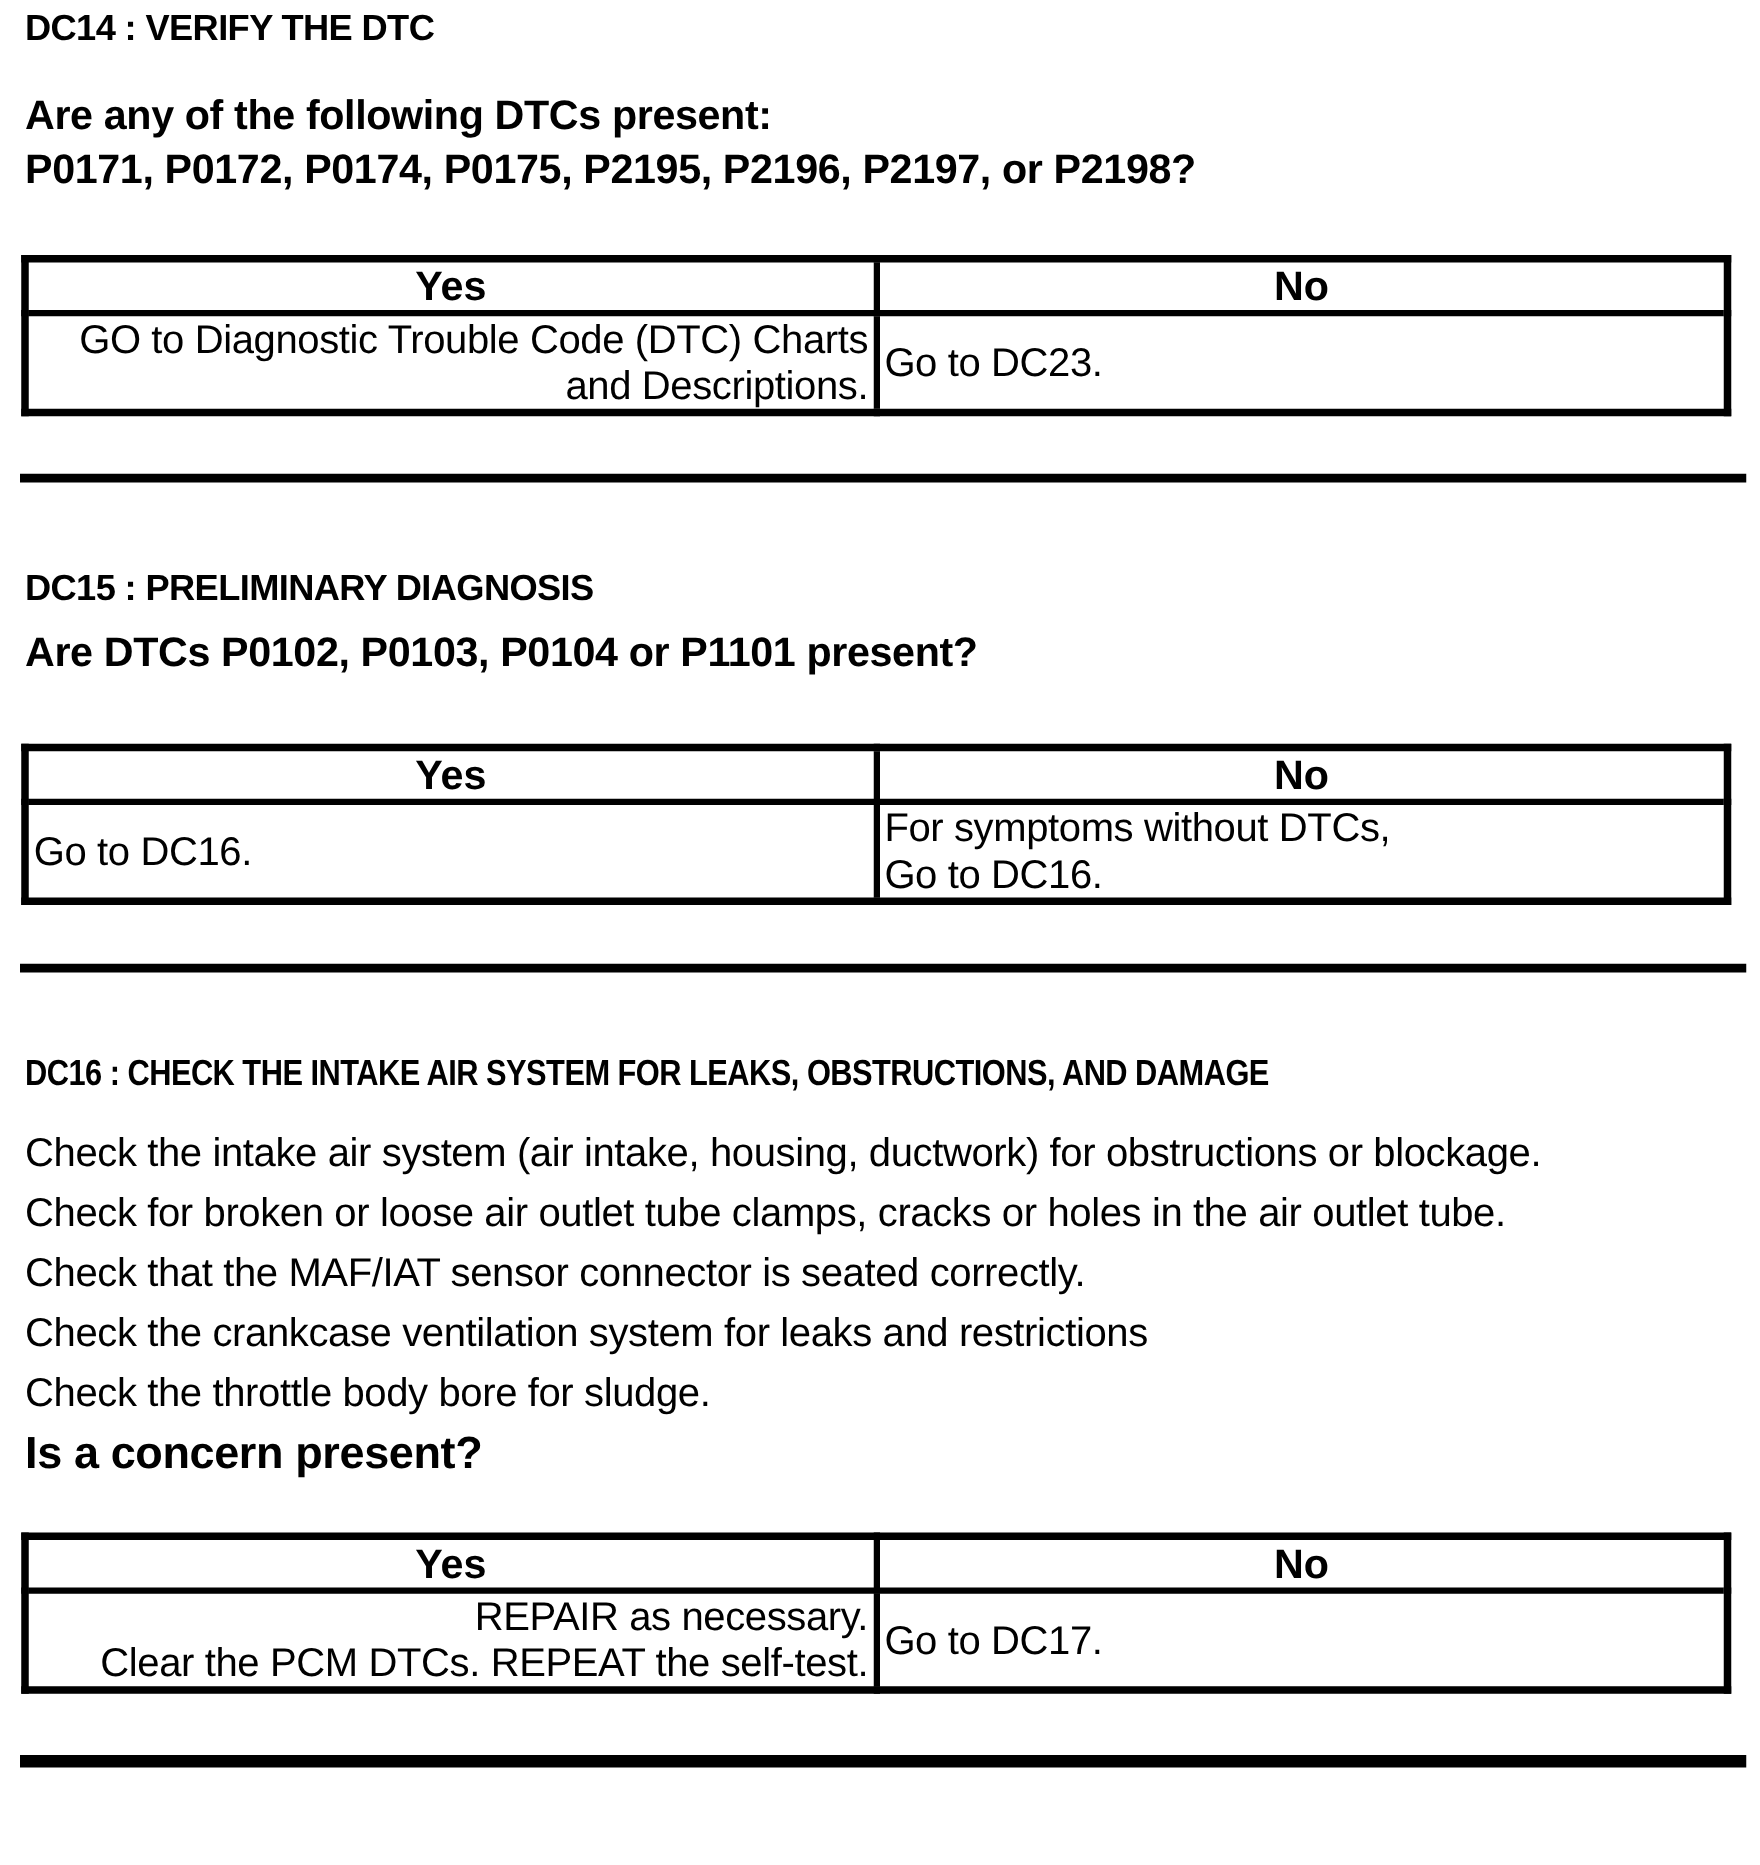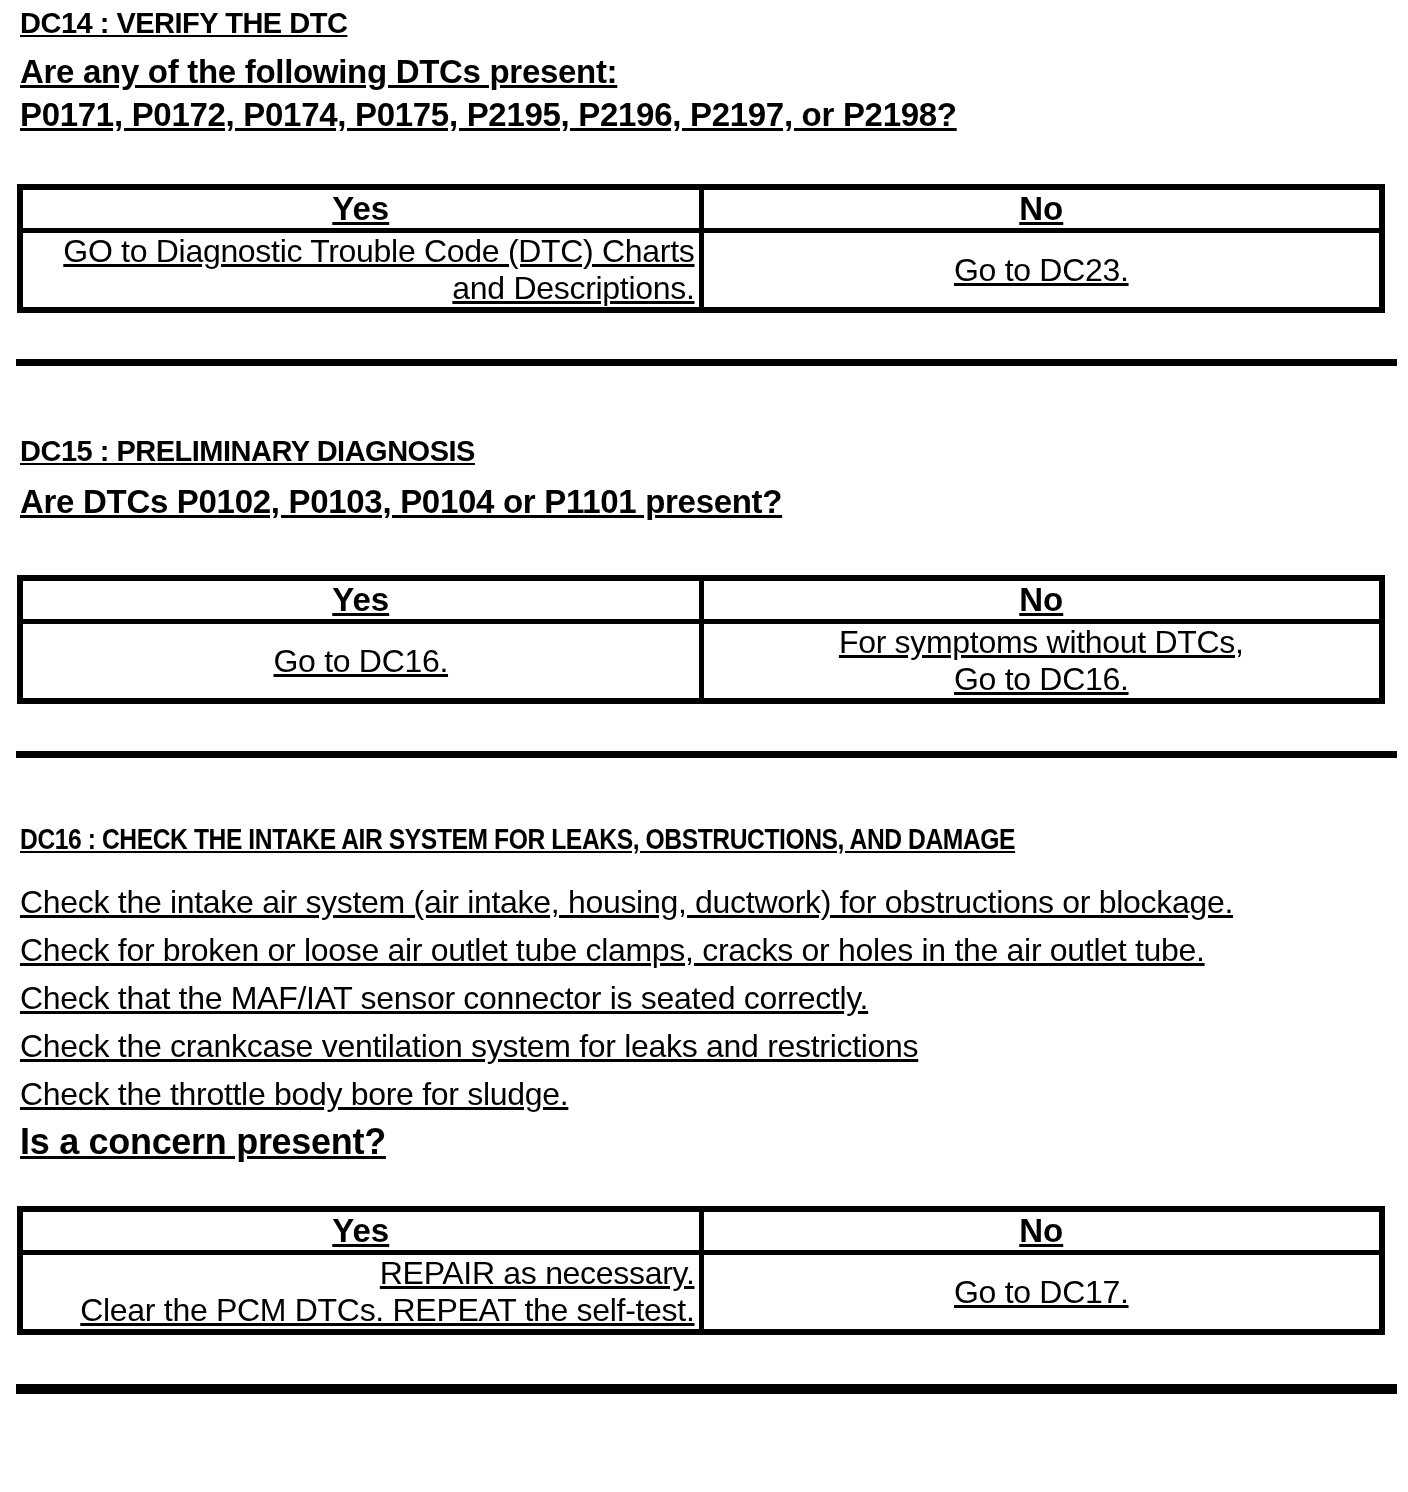--- a/index.html
+++ b/index.html
@@ -9,40 +9,39 @@
     background: #ffffff;
     color: #000000;
     font-family: "Liberation Sans", sans-serif;
   }
   .page {
     width: 1408px;
     height: 1492px;
     padding: 8px 14px 0 20px;
     background: #ffffff;
     overflow: hidden;
-    text-decoration: underline;
   }
   .section-heading {
     font-size: 29px;
     font-weight: bold;
     line-height: 30px;
     letter-spacing: -0.5px;
     white-space: nowrap;
   }
   .condensed {
     transform: scaleX(0.85);
     transform-origin: left center;
   }
   .question {
     font-size: 33px;
     font-weight: bold;
     line-height: 43px;
     letter-spacing: -0.3px;
   }
-  .q-dc14 { margin-top: 12px; }
+  .q-dc14 { margin-top: 32px; }
   .q-dc15 { margin-top: 14px; }
   table.decision {
     border-collapse: collapse;
     table-layout: fixed;
     width: 1368px;
     margin-left: -3px;
     border: 6px solid #000000;
     padding-left: 40px;
   }
   table.decision th, table.decision td {
@@ -59,21 +58,21 @@
   }
   table.decision td {
     font-size: 32px;
     font-weight: normal;
     height: 74px;
     vertical-align: middle;
     line-height: 37px;
     letter-spacing: -0.3px;
   }
   td.cell-left  { text-align: right; }
-  td.cell-center{ text-align: center; }
+  td.cell-center{ text-align: left; }
   .t-dc14 { margin-top: 48px; }
   .t-dc15 { margin-top: 52px; }
   .t-dc16 { margin-top: 40px; }
   .rule {
     height: 7px;
     background: #000000;
     width: 1381px;
     margin-left: -4px;
   }
   .rule-1 { margin-top: 46px; }

